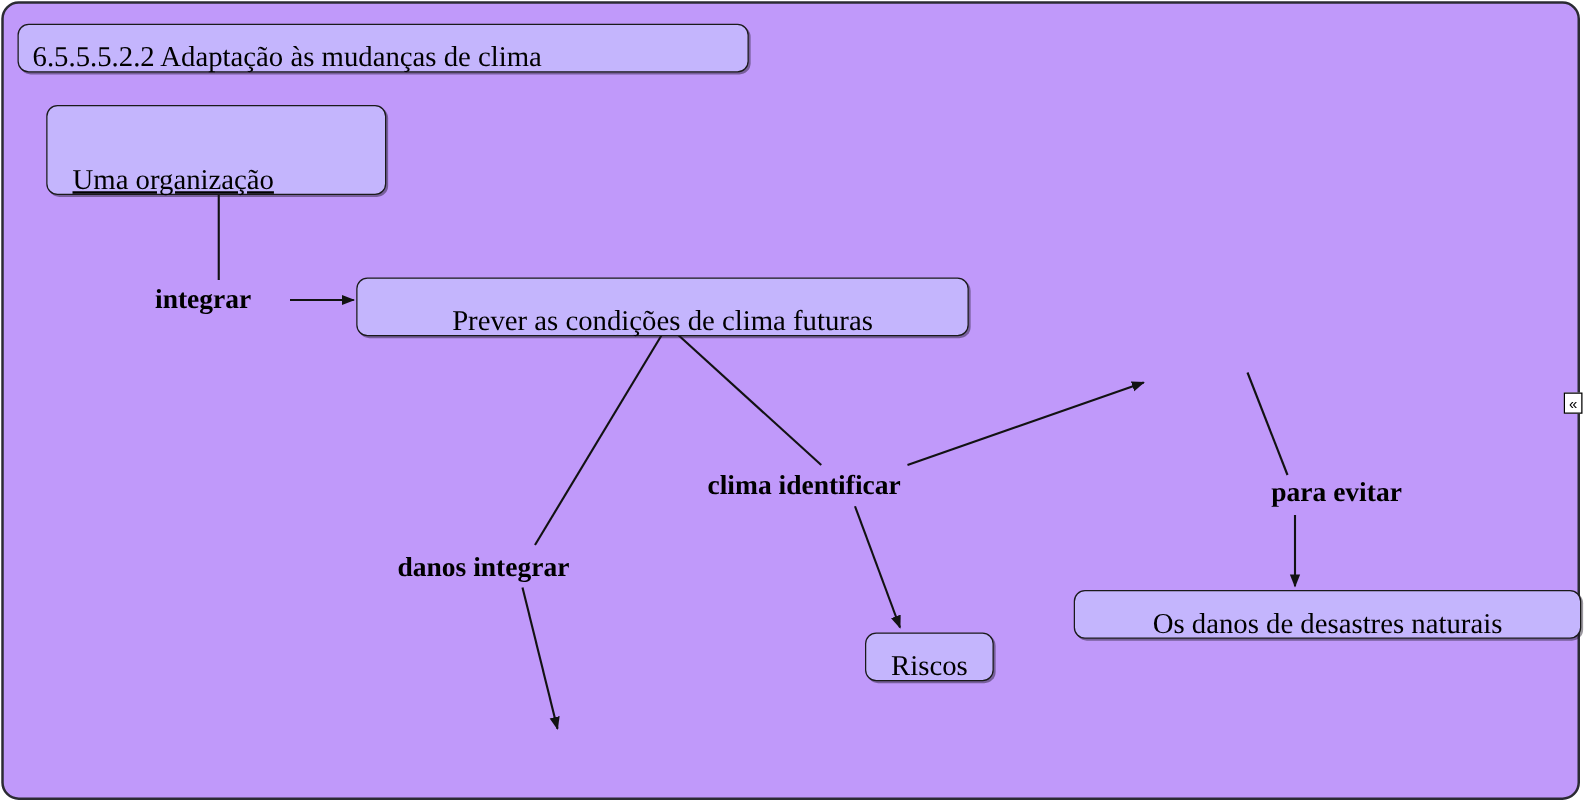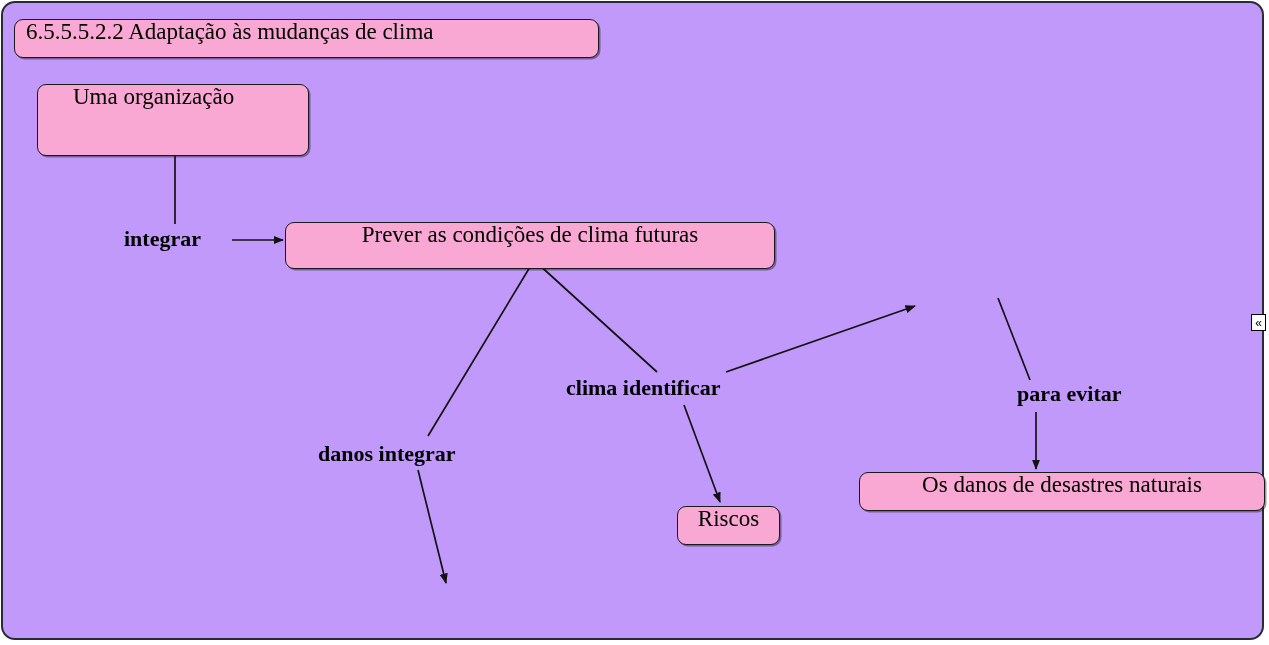--- a/index.html
+++ b/index.html
@@ -29,43 +29,43 @@
   #connector-layer {
     position: absolute;
     left: 0;
     top: 0;
     width: 1269px;
     height: 645px;
     pointer-events: none;
   }
   .node {
     position: absolute;
-    background: #f9a8d4;
+    background: #c4b5fd;
     border: 1.6px solid #1a1a1a;
     border-radius: 9px;
     box-sizing: border-box;
     display: flex;
-    align-items: flex-start;
+    align-items: flex-end;
     justify-content: center;
     color: #000000;
     white-space: nowrap;
     box-shadow: 1.5px 1.5px 0 rgba(30,25,40,0.45);
   }
   .node-label {
     line-height: 1;
     padding: 0 9px;
   }
   
   #node-title      { left: 14px;  top: 19px;  width: 585px; height: 39px;  font-size: 23px; justify-content: flex-start; }
   #node-title .node-label { padding-left: 11px; }
   #node-org        { left: 37px;  top: 84px;  width: 272px; height: 72px;  font-size: 23px; justify-content: flex-start; }
-  #node-org .node-label { padding-left: 35px; }
+  #node-org .node-label { padding-left: 20px; text-decoration: underline; }
   #node-prever     { left: 285px; top: 222px; width: 490px; height: 47px;  font-size: 23px; }
   #node-oportun    { left: 880px; top: 258px; width: 203px; height: 39px;  font-size: 23px; }
-  #node-riscos     { left: 677px; top: 506px; width: 103px; height: 39px;  font-size: 23px; }
+  #node-riscos     { left: 692px; top: 506px; width: 103px; height: 39px;  font-size: 23px; }
   #node-danos      { left: 836px; top: 472px; width: 406px; height: 39px;  font-size: 23px; margin-left: 23px; }
   #node-adaptacao  { left: 240px; top: 586px; width: 414px; height: 39px;  font-size: 23px; }
 
   .link-label {
     position: absolute;
     color: #000000;
     font-weight: bold;
     font-size: 22px;
     line-height: 1;
     white-space: nowrap;

